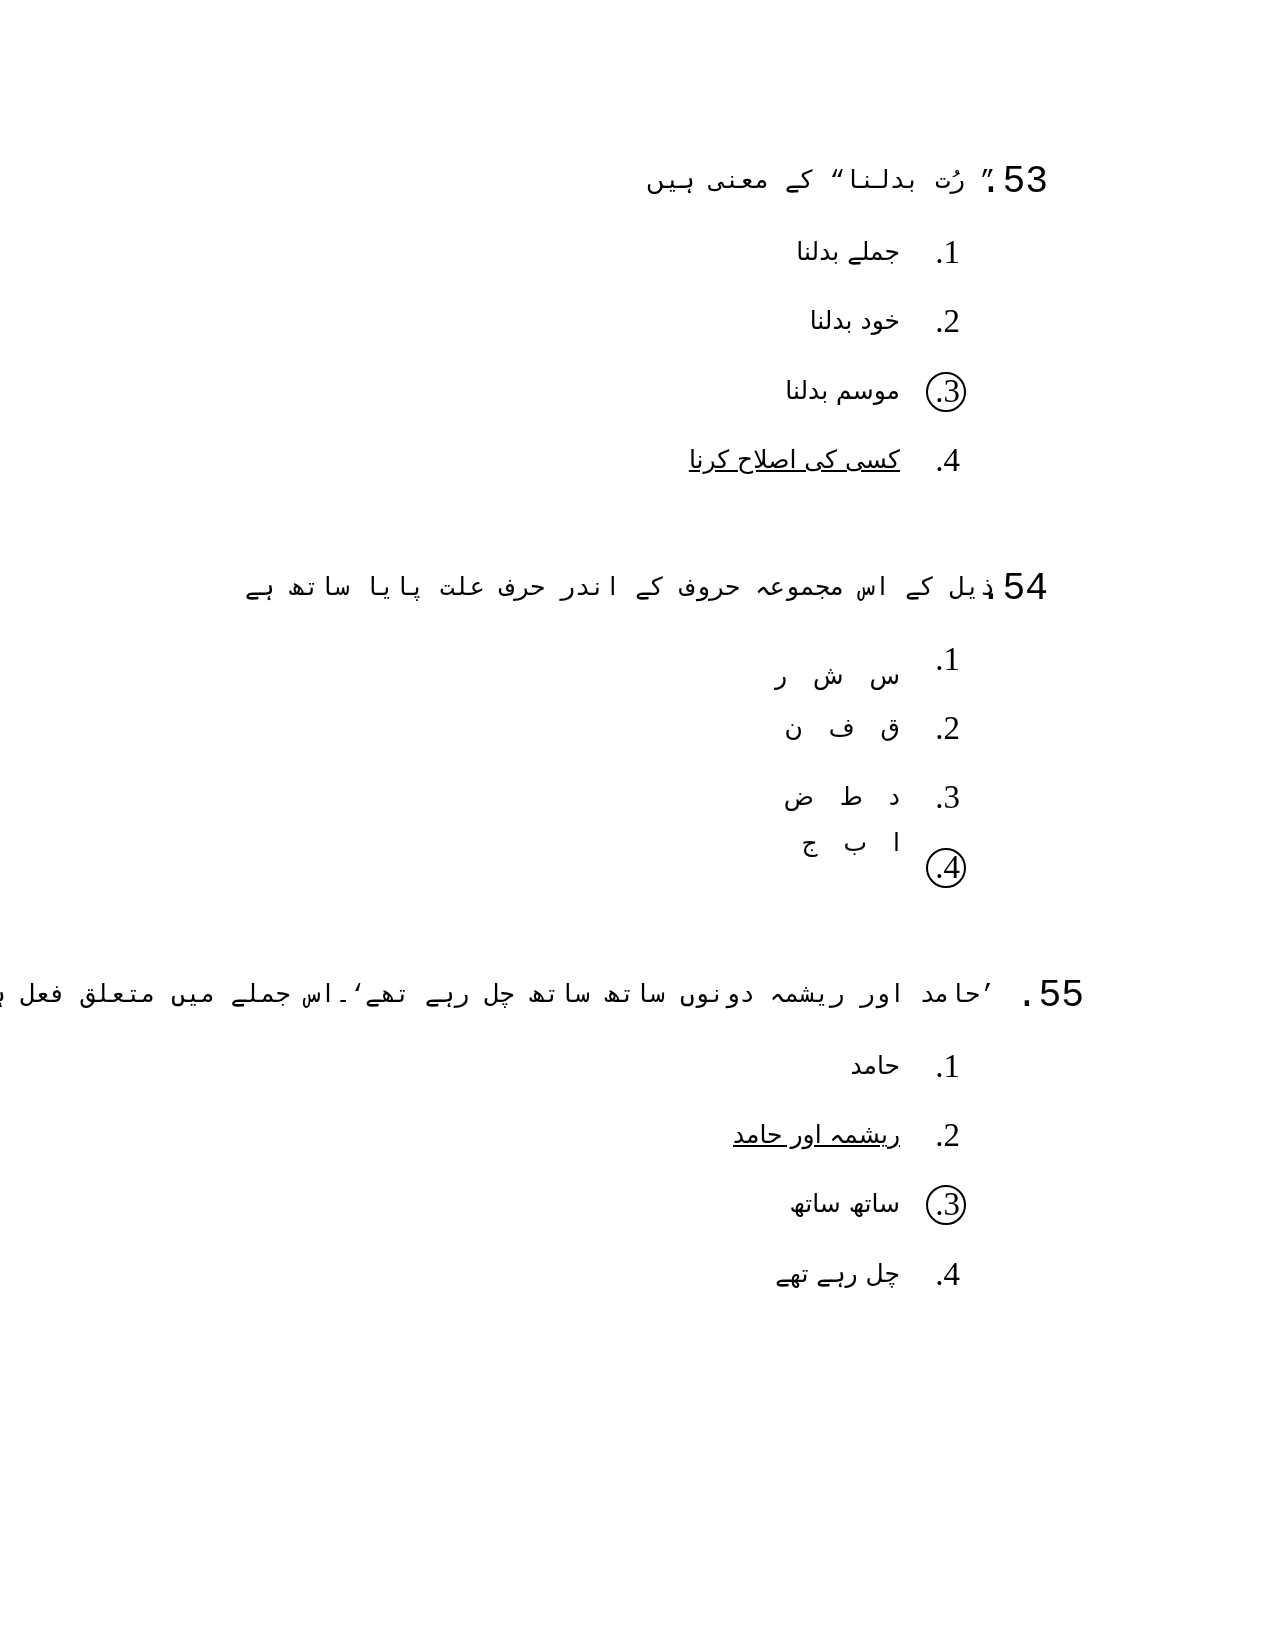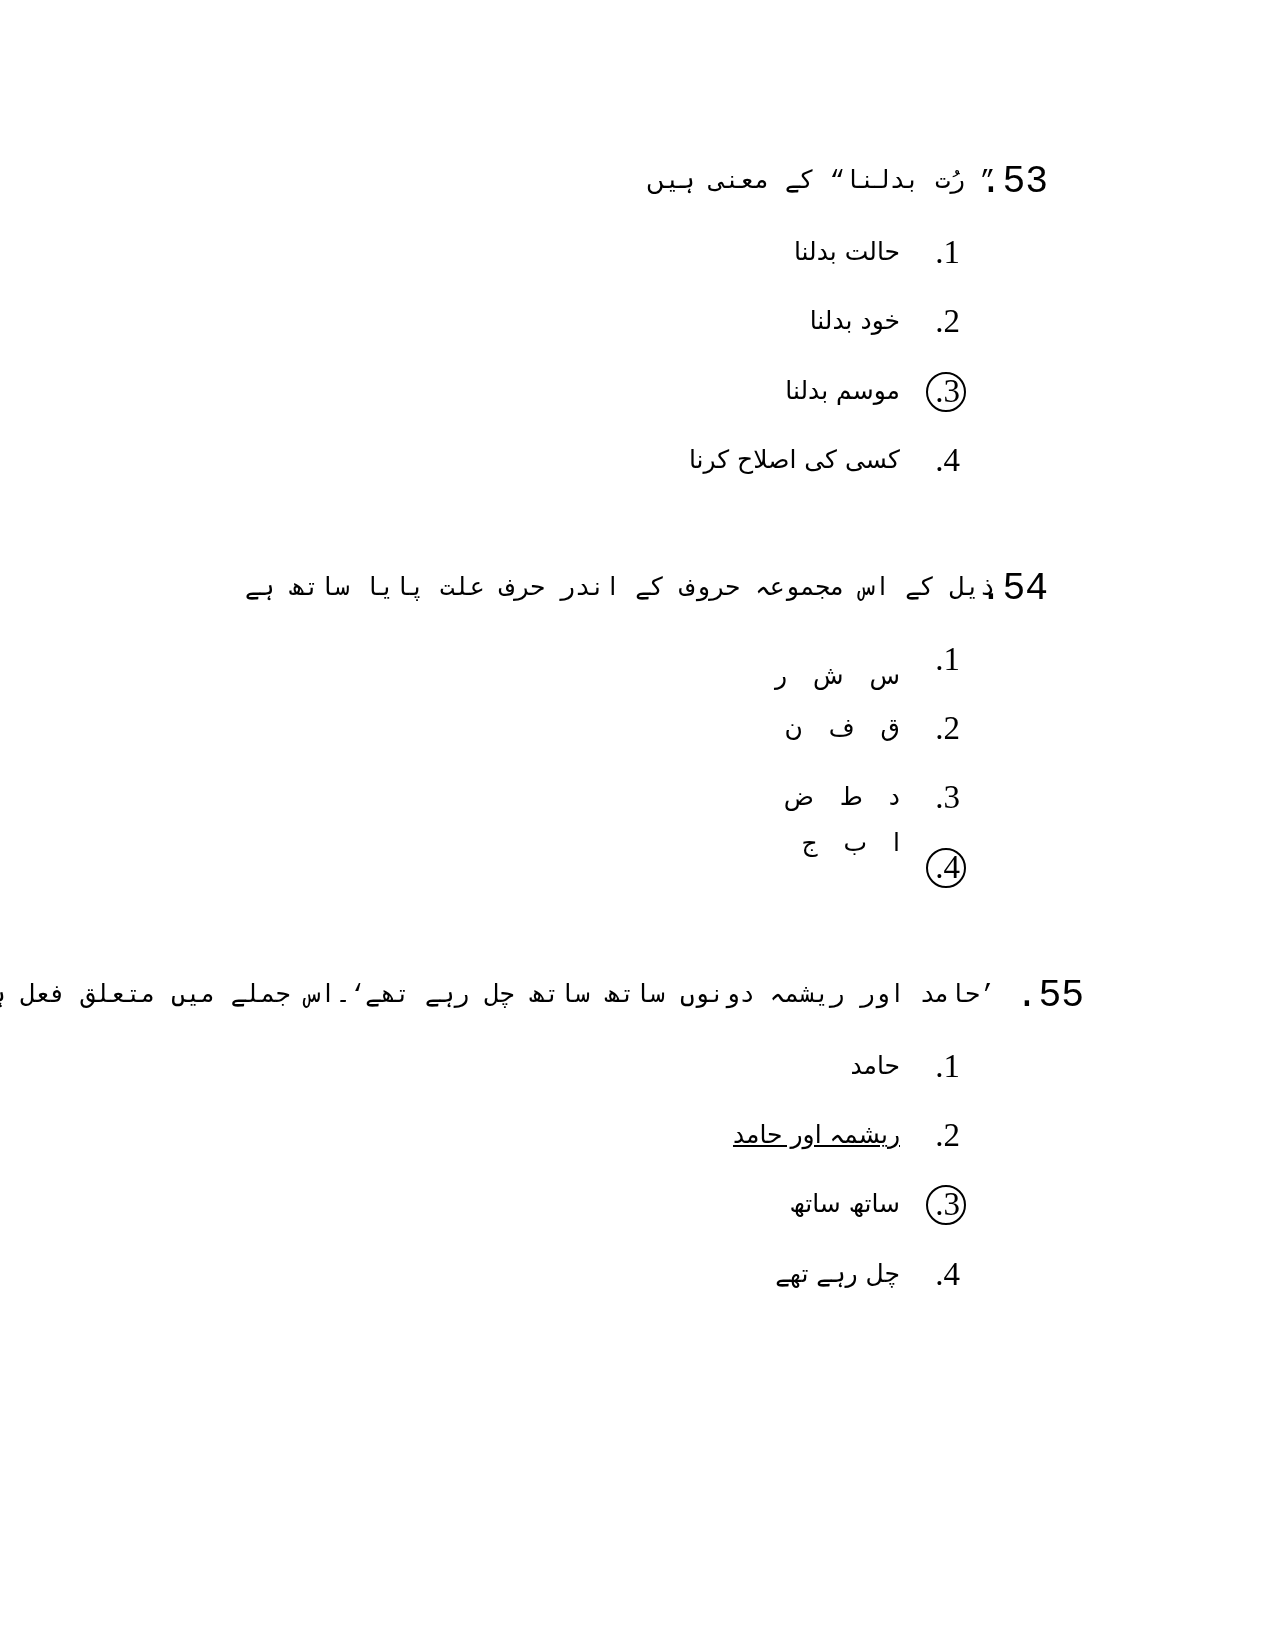--- a/index.html
+++ b/index.html
@@ -20,33 +20,33 @@
     .letters { word-spacing: 18px; }
   </style>
 </head>
 <body>
 
 <div>
   <div class="q-num" style="left:968px; top:162px;">.53</div>
   <div class="q-text" style="right:280px; top:162px;">” رُت بدلنا“ کے معنی ہیں</div>
 
   <div class="opt-num" style="left:900px; top:232px;">.1</div>
-  <div class="opt-text" style="right:375px; top:232px;">حالت بدلنا</div>
+  <div class="opt-text" style="right:375px; top:232px;">جملے بدلنا</div>
 
   <div class="opt-num" style="left:900px; top:301px;">.2</div>
   <div class="opt-text" style="right:375px; top:301px;margin-left:25px;">خود بدلنا</div>
 
   <div class="opt-num circled" style="left:900px; top:371px;">
     <span>.3</span>
     <span class="circle"></span>
   </div>
   <div class="opt-text" style="right:375px; top:371px;">موسم بدلنا</div>
 
   <div class="opt-num" style="left:900px; top:440px;">.4</div>
-  <div class="opt-text" style="right:375px; top:440px;">کسی کی اصلاح کرنا</div>
+  <div class="opt-text" style="right:375px; top:440px;text-decoration:underline;">کسی کی اصلاح کرنا</div>
 </div>
 
 <div>
   <div class="q-num" style="left:968px; top:569px;">.54</div>
   <div class="q-text" style="right:280px; top:569px;">ذیل کے اس مجموعہ حروف کے اندر حرف علت پایا ساتھ ہے</div>
 
   <div class="opt-num" style="left:900px; top:639px;">.1</div>
   <div class="opt-text letters" style="right:375px; top:639px;margin-top:17px;">س ش ر</div>
 
   <div class="opt-num" style="left:900px; top:708px;">.2</div>

